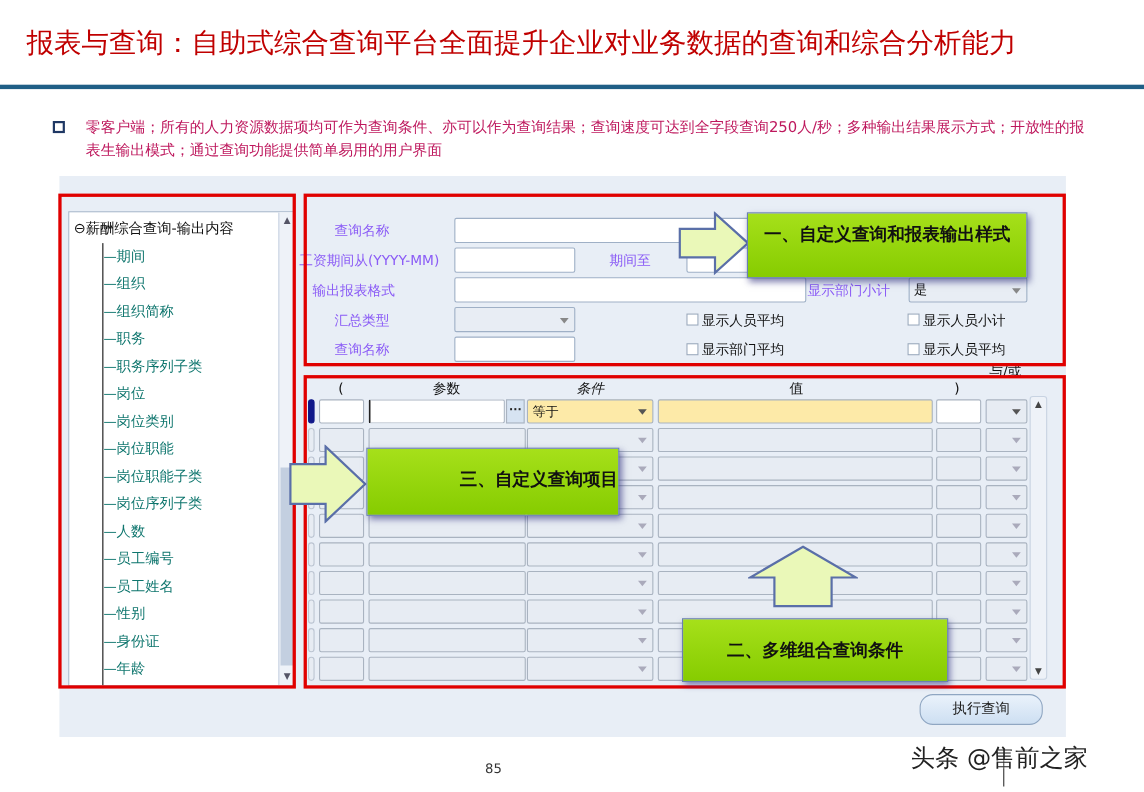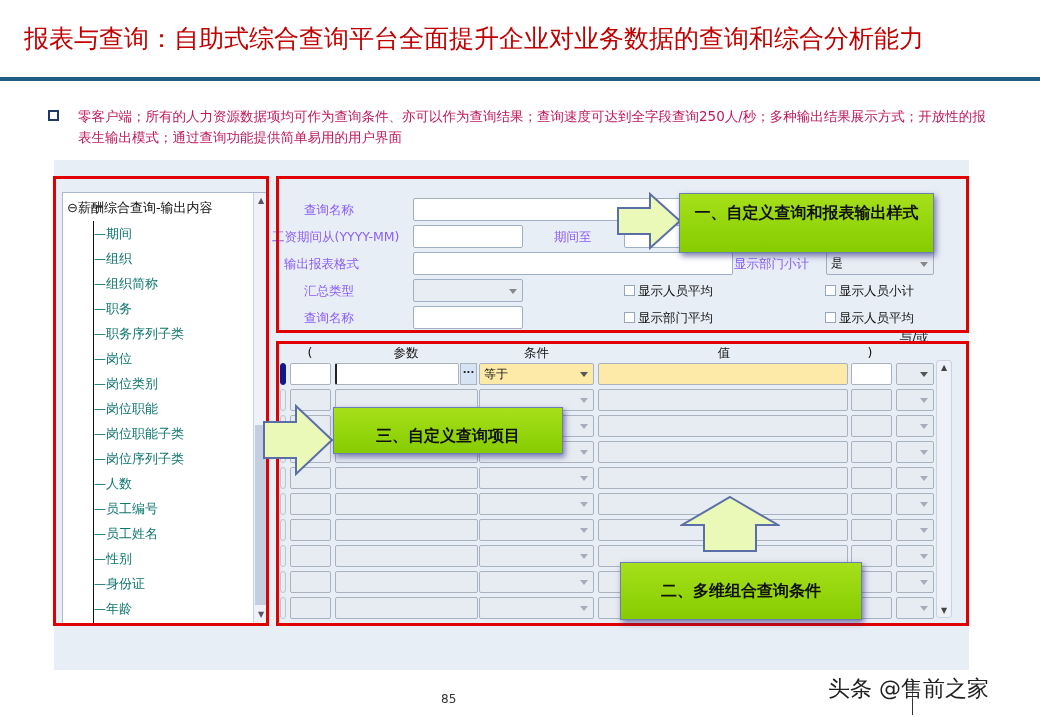--- a/index.html
+++ b/index.html
@@ -122,21 +122,21 @@
   <div class="chk" style="left:570px; top:123px;"><span class="box"></span><span>显示人员平均</span></div>
   <div class="chk" style="left:771px; top:123px;"><span class="box"></span><span>显示人员小计</span></div>
 
   <div class="form-label" style="left:250px; top:150px; width:105px;">查询名称</div>
   <div class="field" style="left:359px; top:146px; width:110px;"></div>
   <div class="chk" style="left:570px; top:150px;"><span class="box"></span><span>显示部门平均</span></div>
   <div class="chk" style="left:771px; top:150px;"><span class="box"></span><span>显示人员平均</span></div>
 
   <div class="grid-head" style="left:236px; top:185px; width:40px;">(</div>
   <div class="grid-head" style="left:282px; top:185px; width:140px;">参数</div>
-  <div class="grid-head" style="left:425px; top:185px; width:115px;">条件</div>
+  <div class="grid-head" style="left:425px; top:185px; width:115px;font-style:italic;">条件</div>
   <div class="grid-head" style="left:545px; top:185px; width:250px;">值</div>
   <div class="grid-head" style="left:796px; top:185px; width:40px;">)</div>
   <div class="grid-head" style="left:840px; top:170px; width:40px;">与/或</div>
 
   <div id="grid-rows">
       <div class="row-ind cur" style="top:203px"></div>
       <div class="cell white" style="left:236px; top:203px; width:41px;"></div>
       <div class="cell white" style="left:281px; top:203px; width:124px;border-left:2px solid #222;"></div>
       <div class="ellipsis-btn" style="left:406px; top:203px;">···</div>
       <div class="cell yellow active" style="left:425px; top:203px; width:115px;"><span>等于</span><span class="dd-arrow"></span></div>
@@ -206,35 +206,36 @@
       <div class="cell" style="left:544px; top:437px; width:250px;"></div>
       <div class="cell" style="left:797px; top:437px; width:41px;"></div>
       <div class="cell" style="left:842px; top:437px; width:38px;"><span></span><span class="dd-arrow"></span></div>
     </div>
 
   <div class="grid-scroll">
     <div class="up">▲</div>
     <div class="down">▼</div>
   </div>
 
+  <div class="run-btn">执行查询</div>
 </div>
 
 <div class="red-box" style="left:53px; top:176px; width:216px; height:450px;"></div>
 <div class="red-box" style="left:276px; top:176px; width:693px; height:157px;"></div>
 <div class="red-box" style="left:276px; top:341px; width:693px; height:285px;"></div>
 
 <svg class="arrow" style="left:616px; top:192px;" width="66" height="58">
   <polygon points="2,16 34,16 34,2 64,29 34,56 34,42 2,42" fill="#eaf8b8" stroke="#5a6fa8" stroke-width="2"></polygon>
 </svg>
 <svg class="arrow" style="left:262px; top:404px;" width="72" height="72">
   <polygon points="2,18 34,18 34,2 70,36 34,70 34,54 2,54" fill="#eaf8b8" stroke="#5a6fa8" stroke-width="2"></polygon>
 </svg>
 <svg class="arrow" style="left:680px; top:495px;" width="100" height="58">
   <polygon points="50,2 98,30 76,30 76,56 24,56 24,30 2,30" fill="#eaf8b8" stroke="#5a6fa8" stroke-width="2"></polygon>
 </svg>
 
 <div class="callout" style="left:679px; top:193px; width:255px; height:60px; line-height:22px; padding-top:8px;">一、自定义查询和报表输出样式</div>
-<div class="callout" style="left:333px; top:407px; width:230px; height:47px; line-height:55px;">三、自定义查询项目</div>
+<div class="callout" style="left:333px; top:407px; width:230px; height:62px; line-height:55px;text-align:right;">三、自定义查询项目</div>
 <div class="callout" style="left:620px; top:562px; width:242px; height:58px; line-height:56px;">二、多维组合查询条件</div>
 
 <div class="page-num">85</div>
 <div class="wm-line"></div>
 <div class="watermark">头条 @售前之家</div>
 
 </body></html>

